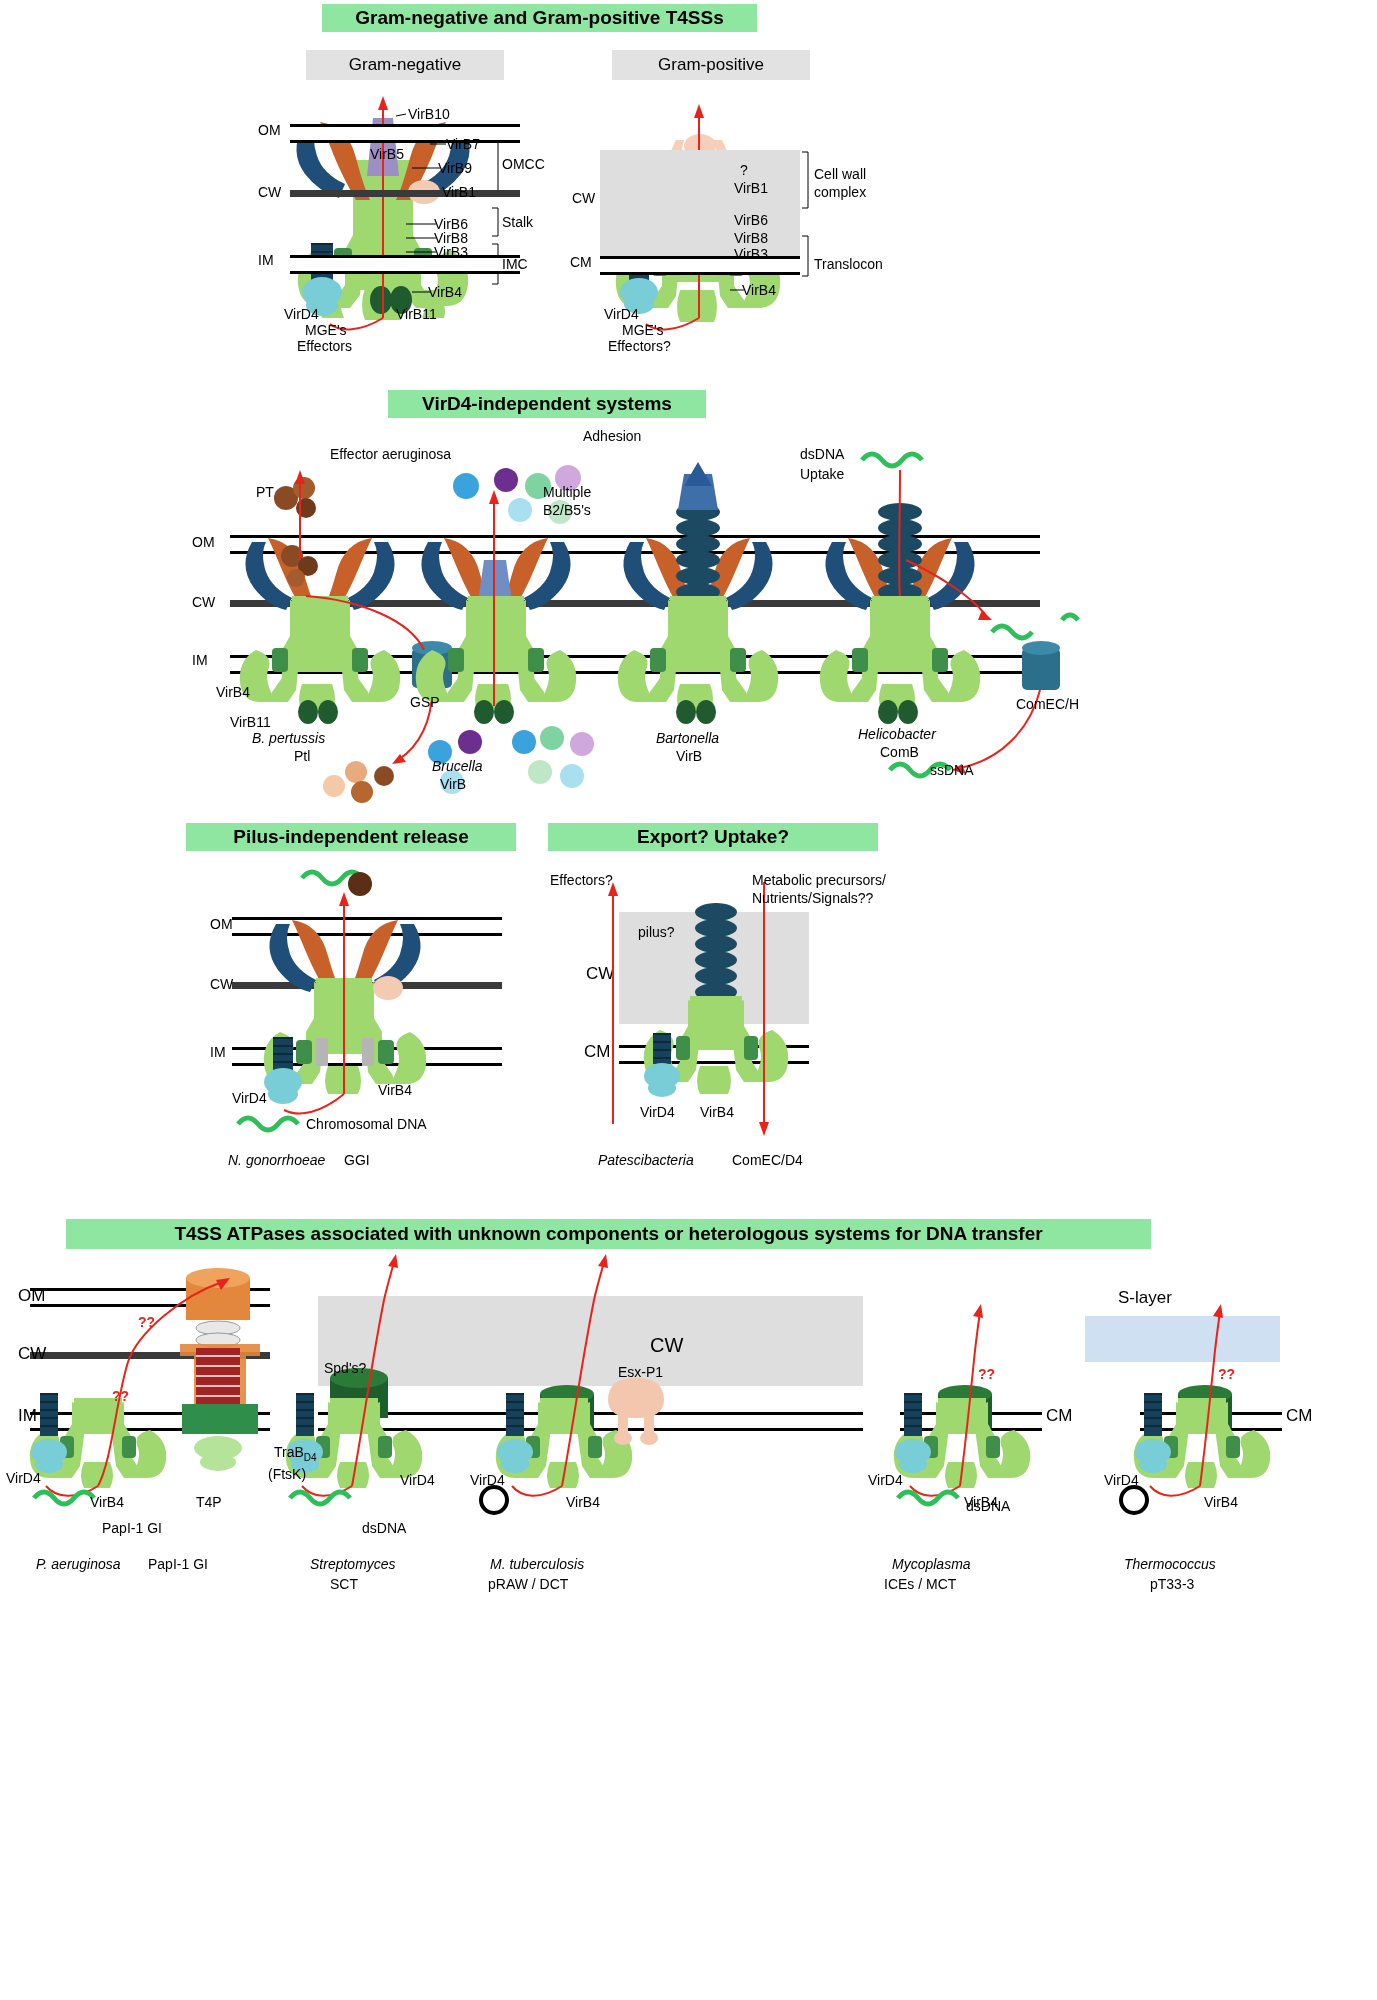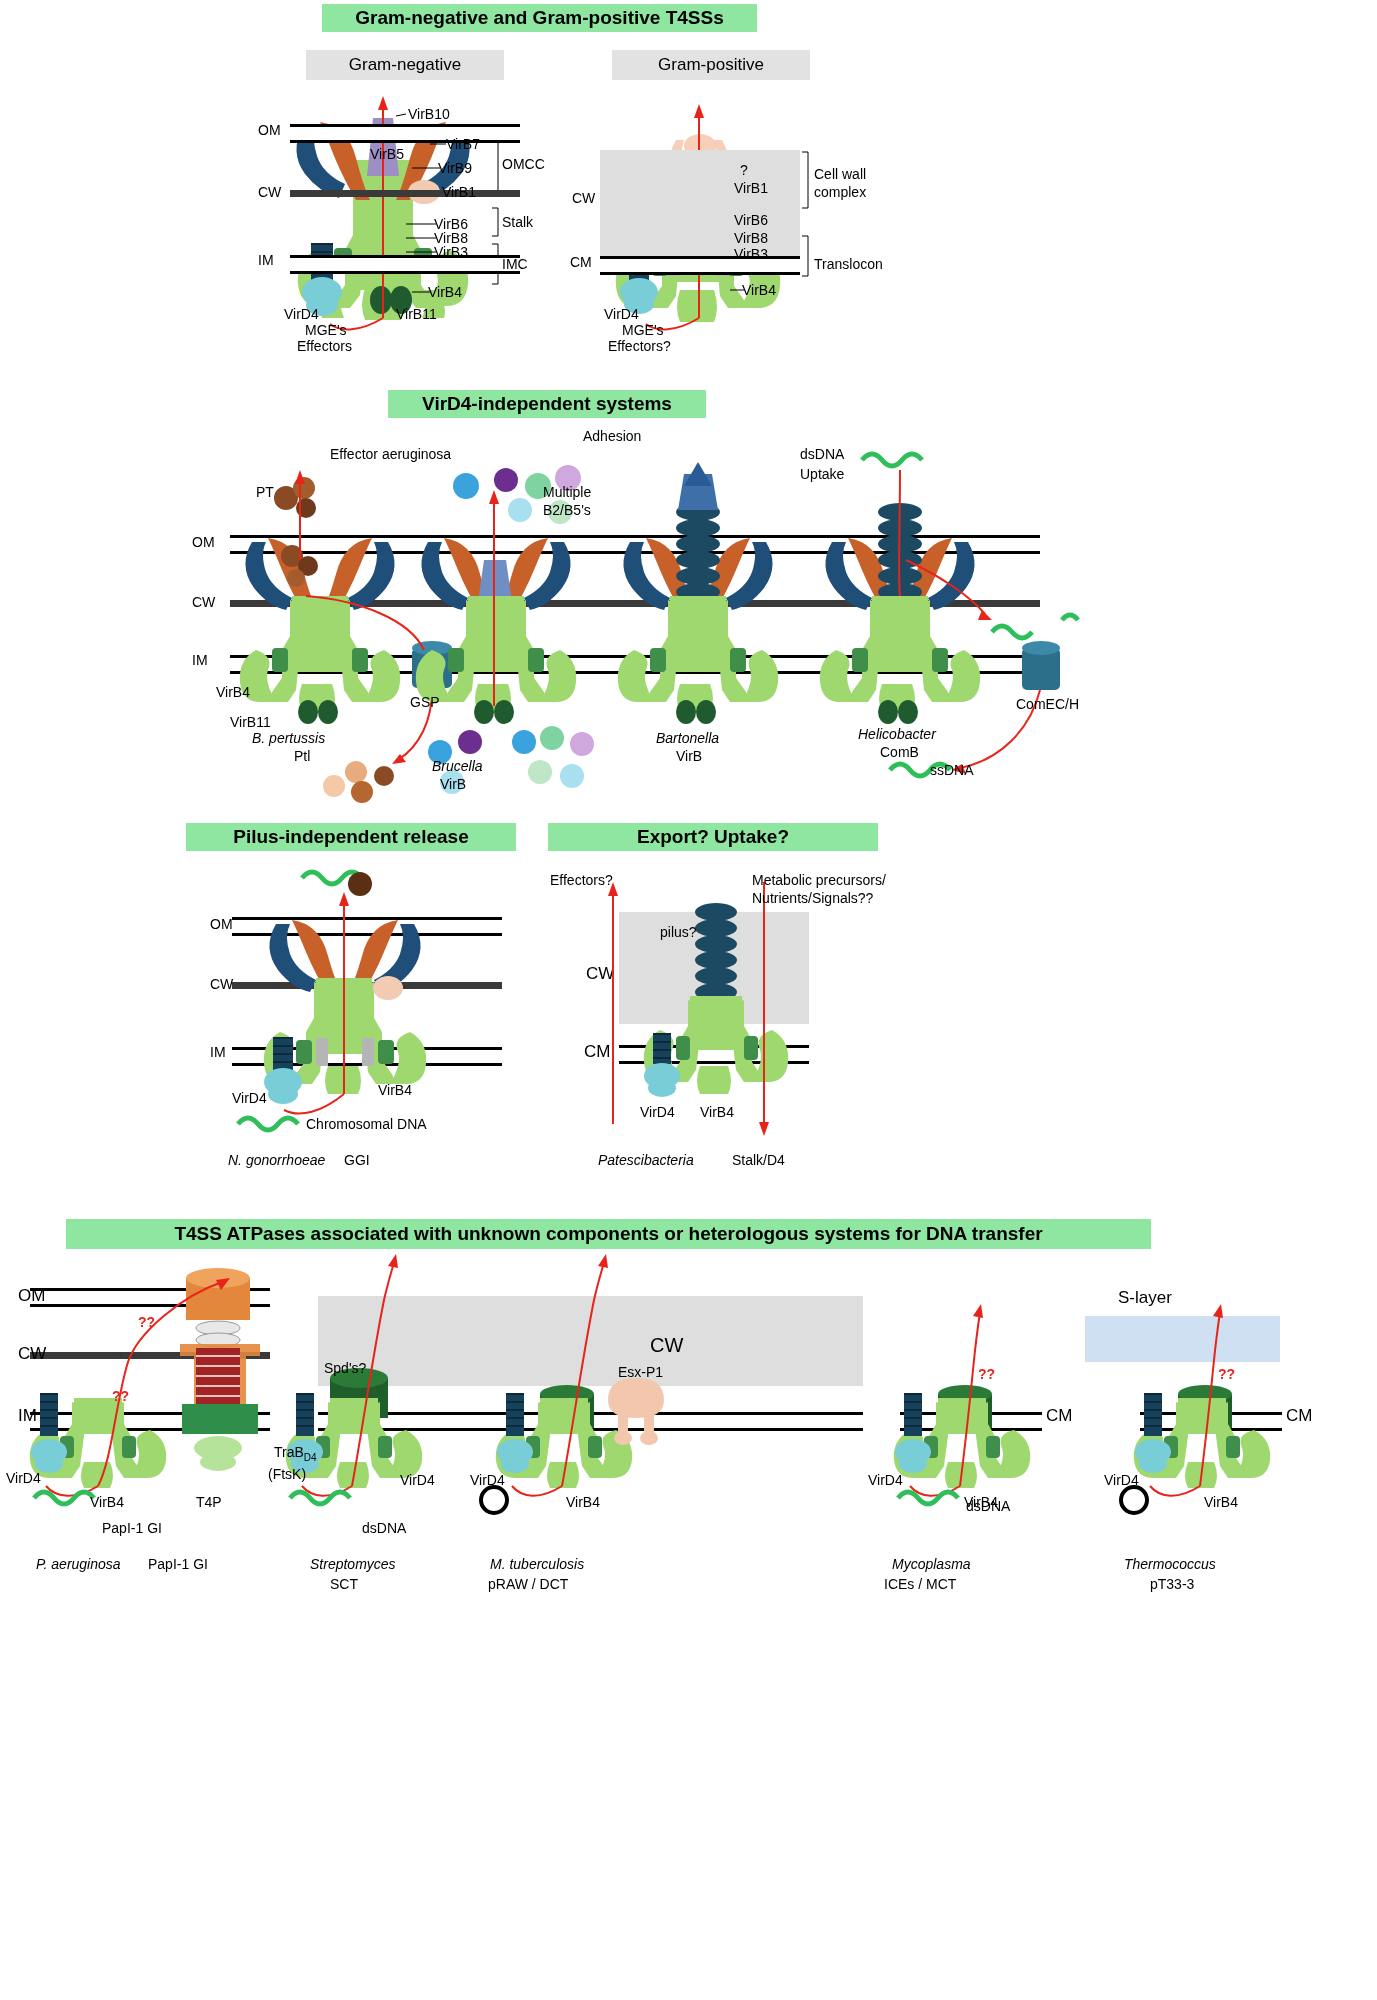--- a/index.html
+++ b/index.html
@@ -425,25 +425,25 @@
       <path class="arrowline" d="M613,1124 L613,890"></path>
       <polygon points="613,882 608,896 618,896" fill="#e8231a"></polygon>
       <path class="arrowline" d="M764,882 L764,1128"></path>
       <polygon points="764,1136 759,1122 769,1122" fill="#e8231a"></polygon>
     </g>
   </svg>
 
   <div class="lbl" style="left:550px;top:872px;">Effectors?</div>
   <div class="lbl" style="left:752px;top:872px;">Metabolic precursors/</div>
   <div class="lbl" style="left:752px;top:890px;">Nutrients/Signals??</div>
-  <div class="lbl" style="left:660px;top:924px;">pilus?</div>
+  <div class="lbl" style="left:638px;top:924px;">pilus?</div>
   <div class="lbl" style="left:640px;top:1104px;">VirD4</div>
   <div class="lbl" style="left:700px;top:1104px;">VirB4</div>
   <div class="lbl it" style="left:598px;top:1152px;">Patescibacteria</div>
-  <div class="lbl" style="left:732px;top:1152px;">Stalk/D4</div>
+  <div class="lbl" style="left:732px;top:1152px;">ComEC/D4</div>
 
   <div class="membrane" style="left:30px;top:1288px;width:240px;"></div>
   <div class="cw" style="left:30px;top:1352px;width:240px;"></div>
   <div class="membrane" style="left:30px;top:1412px;width:240px;"></div>
   <div class="lbl med" style="left:18px;top:1286px;">OM</div>
   <div class="lbl med" style="left:18px;top:1344px;">CW</div>
   <div class="lbl med" style="left:18px;top:1406px;">IM</div>
 
   <div class="cwbox" style="left:318px;top:1296px;width:545px;height:90px;"></div>
   <div class="lbl big" style="left:650px;top:1334px;">CW</div>

